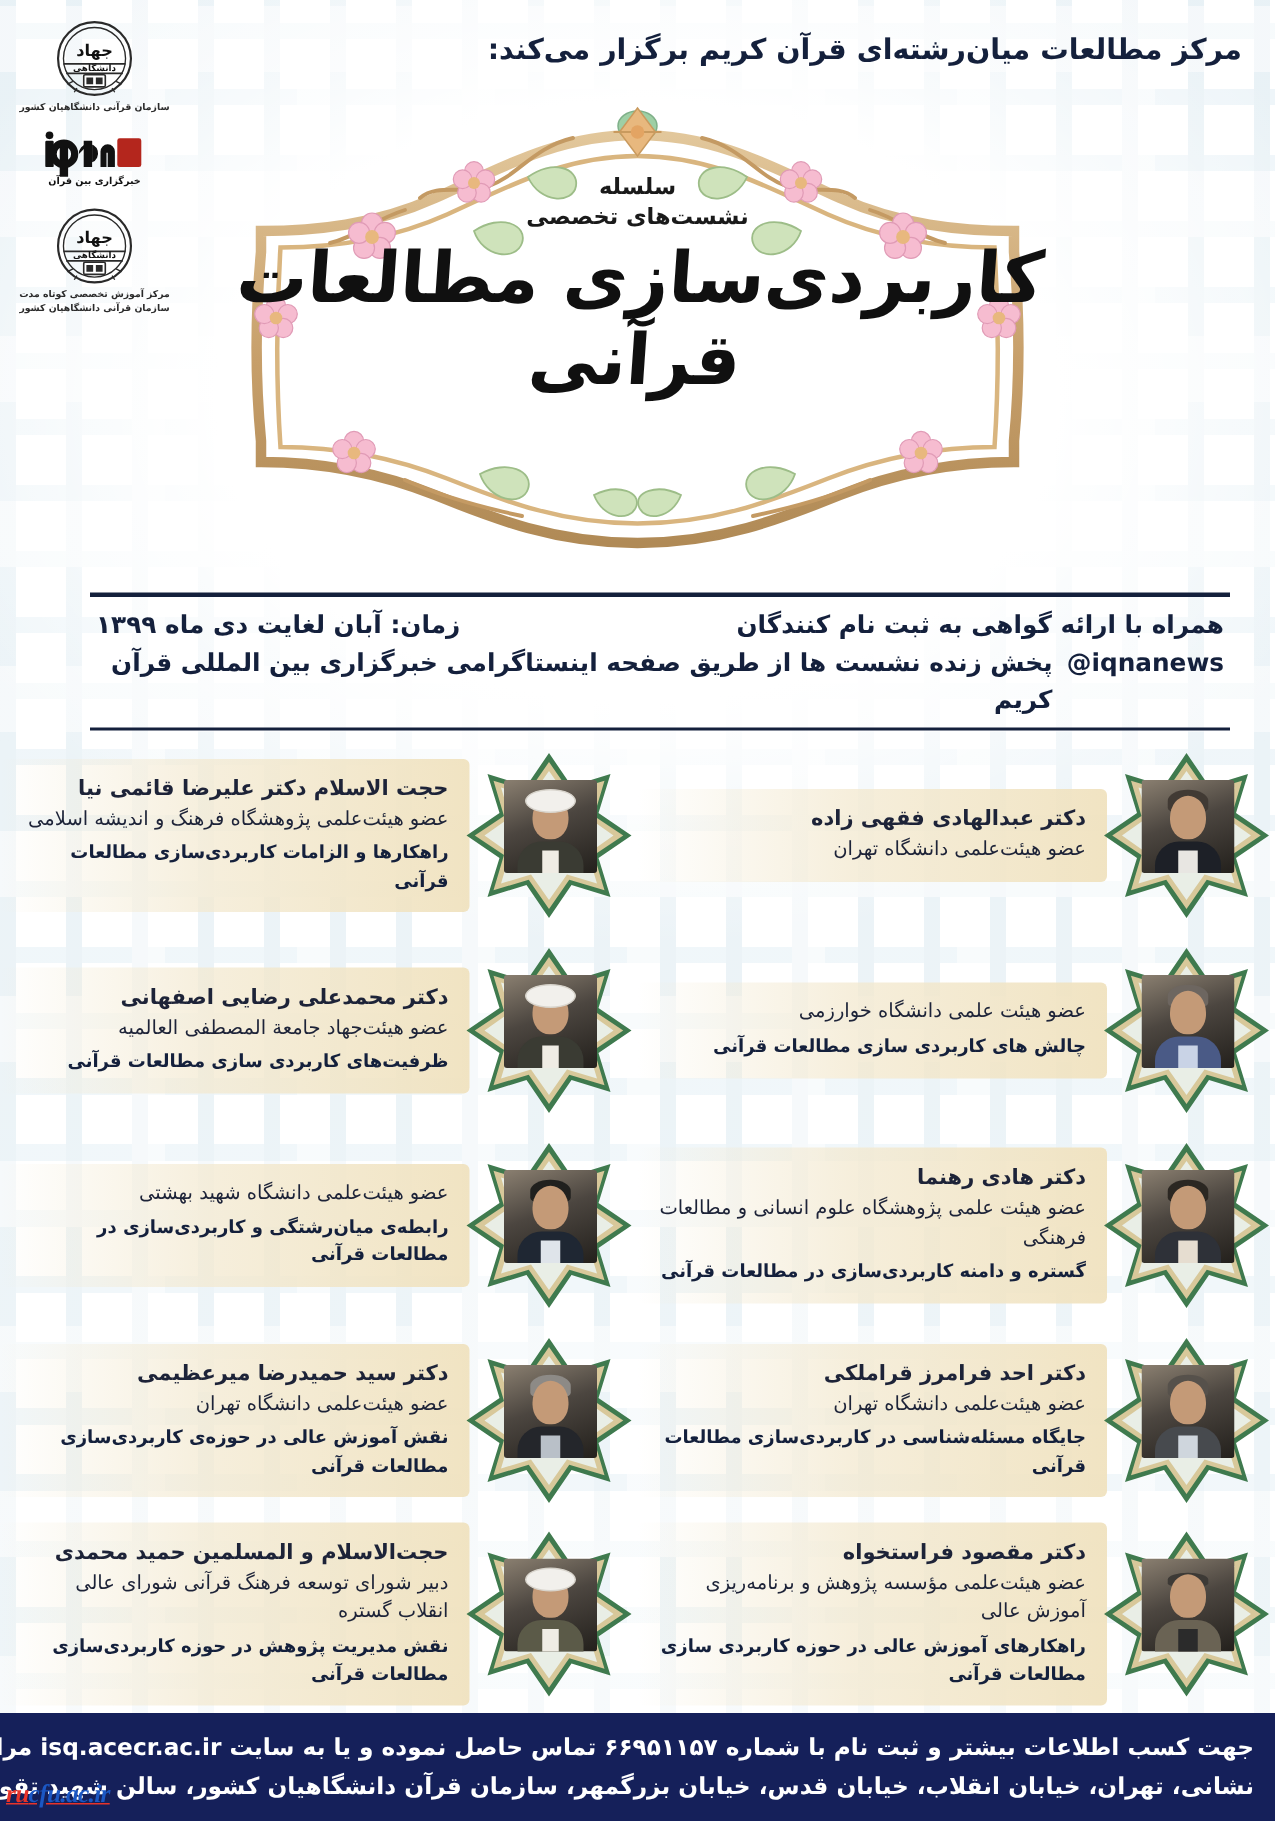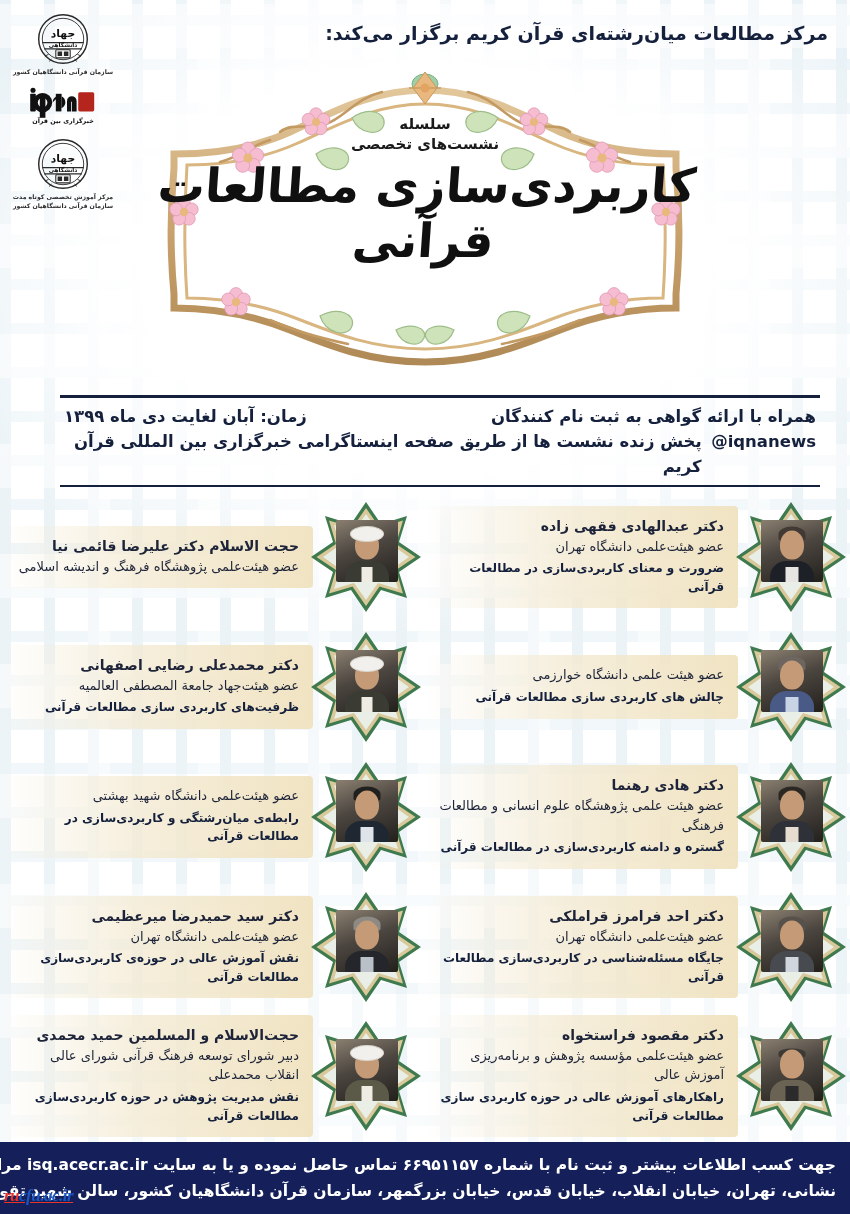--- a/index.html
+++ b/index.html
@@ -469,21 +469,20 @@
           <div class="ph">
               <div class="body"></div>
               <div class="shirt"></div>
               <div class="hair"></div>
               <div class="face"></div>
             </div>
         </div>
         <div class="txt">
           <div class="sp-name">دکتر عبدالهادی فقهی زاده</div>
           <div class="sp-aff">عضو هیئت‌علمی دانشگاه تهران</div>
-          <div class="sp-topic">ضرورت و معنای کاربردی‌سازی در مطالعات قرآنی</div>
         </div>
       </div>
       <div class="scell col-left">
         <div class="star">
           <svg viewBox="0 0 118 118" width="118" height="118">
             <path d="M59 4 L74 26 L100 18 L92 44 L114 59 L92 74 L100 100 L74 92 L59 114 L44 92 L18 100 L26 74 L4 59 L26 44 L18 18 L44 26 Z" fill="#3f7a4e"></path>
             <path d="M59 10 L72.5 29.5 L96 22.5 L89 46 L108.5 59 L89 72 L96 95.5 L72.5 88.5 L59 108 L45.5 88.5 L22 95.5 L29 72 L9.5 59 L29 46 L22 22.5 L45.5 29.5 Z" fill="#d8c89a"></path>
             <path d="M59 16 L71 33 L91 27 L85 47 L102 59 L85 71 L91 91 L71 85 L59 102 L47 85 L27 91 L33 71 L16 59 L33 47 L27 27 L47 33 Z" fill="#e9eee6"></path>
           </svg>
         </div>
@@ -491,20 +490,21 @@
           <div class="ph cleric">
               <div class="body"></div>
               <div class="shirt"></div>
               <div class="face"></div>
               <div class="turban"></div>
             </div>
         </div>
         <div class="txt">
           <div class="sp-name">حجت الاسلام دکتر علیرضا قائمی نیا</div>
           <div class="sp-aff">عضو هیئت‌علمی پژوهشگاه فرهنگ و اندیشه اسلامی</div>
+          <div class="sp-topic">راهکارها و الزامات کاربردی‌سازی مطالعات قرآنی</div>
         </div>
       </div>
     </div>
 
     <div class="srow">
       <div class="scell col-right">
         <div class="star">
           <svg viewBox="0 0 118 118" width="118" height="118">
             <path d="M59 4 L74 26 L100 18 L92 44 L114 59 L92 74 L100 100 L74 92 L59 114 L44 92 L18 100 L26 74 L4 59 L26 44 L18 18 L44 26 Z" fill="#3f7a4e"></path>
             <path d="M59 10 L72.5 29.5 L96 22.5 L89 46 L108.5 59 L89 72 L96 95.5 L72.5 88.5 L59 108 L45.5 88.5 L22 95.5 L29 72 L9.5 59 L29 46 L22 22.5 L45.5 29.5 Z" fill="#d8c89a"></path>
@@ -675,21 +675,21 @@
         <div class="portrait" style="right:27px;left:auto;top:59px;transform:translateY(-50%);">
           <div class="ph cleric">
               <div class="body" style="background:#5b5a48"></div>
               <div class="shirt"></div>
               <div class="face"></div>
               <div class="turban"></div>
             </div>
         </div>
         <div class="txt">
           <div class="sp-name">حجت‌الاسلام و المسلمین حمید محمدی</div>
-          <div class="sp-aff">دبیر شورای توسعه فرهنگ قرآنی شورای عالی انقلاب محمدعلی</div>
+          <div class="sp-aff">دبیر شورای توسعه فرهنگ قرآنی شورای عالی انقلاب گستره</div>
           <div class="sp-topic">نقش مدیریت پژوهش در حوزه کاربردی‌سازی مطالعات قرآنی</div>
         </div>
       </div>
     </div>
 
   </div>
 
   <div class="footer">
     <div class="frow">
       <span>جهت کسب اطلاعات بیشتر و ثبت نام با شماره ۶۶۹۵۱۱۵۷ تماس حاصل نموده و یا به سایت</span>

